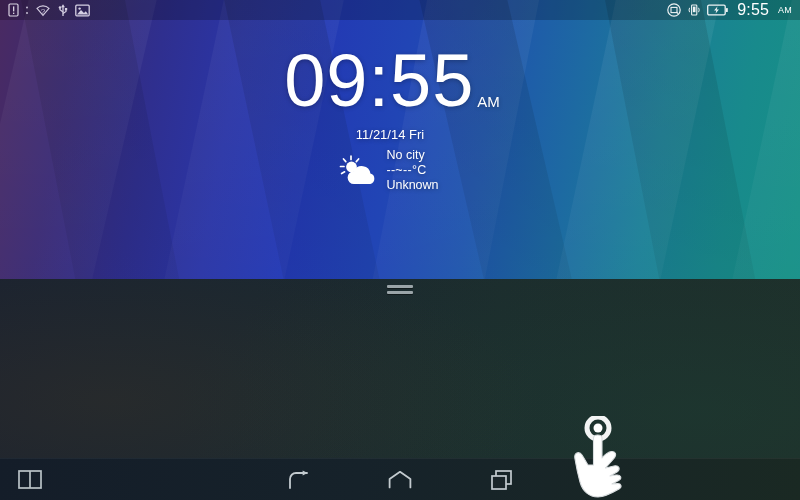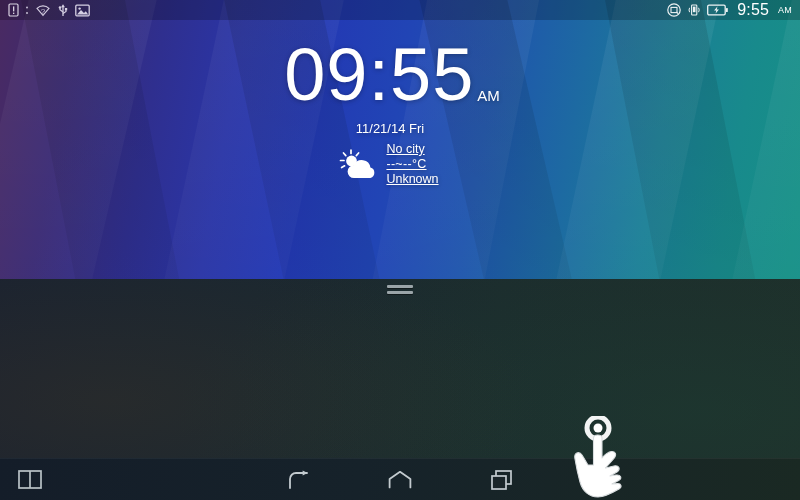--- a/index.html
+++ b/index.html
@@ -61,21 +61,21 @@
   .sb-left, .sb-right { display: flex; align-items: center; gap: 6px; }
   .sb-ico { display: block; opacity: .92; }
   .sb-time {
     color: #fff; font-size: 16px; letter-spacing: .2px;
     margin-left: 3px;
   }
   .sb-ampm { font-size: 9px; }
 
   
   #clockwidget {
-    position: absolute; left: 0; top: 38px;
+    position: absolute; left: 0; top: 44px;
     width: 800px;
     text-align: center;
     z-index: 10;
   }
   .clock-row {
     display: flex; align-items: flex-end; justify-content: center;
     line-height: 1;
   }
   .clock-time {
     font-family: "Liberation Sans", sans-serif;
@@ -102,21 +102,20 @@
     display: flex; align-items: center; justify-content: center;
     gap: 7px;
     transform: translateX(-12px);
   }
   .weather-text {
     text-align: left;
     color: #fff;
     font-size: 12.5px;
     line-height: 15px;
     text-shadow: 0 1px 4px rgba(0,0,0,.35);
-    text-decoration: underline;
   }
   .weather-temp { letter-spacing: .3px; }
 
   
   #panel {
     position: absolute; left: 0; top: 279px;
     width: 800px; height: 221px;
     background:
       radial-gradient(120% 150% at 14% 55%, rgba(80,60,30,.22), rgba(0,0,0,0) 45%),
       radial-gradient(120% 160% at 88% 60%, rgba(30,70,55,.30), rgba(0,0,0,0) 55%),

